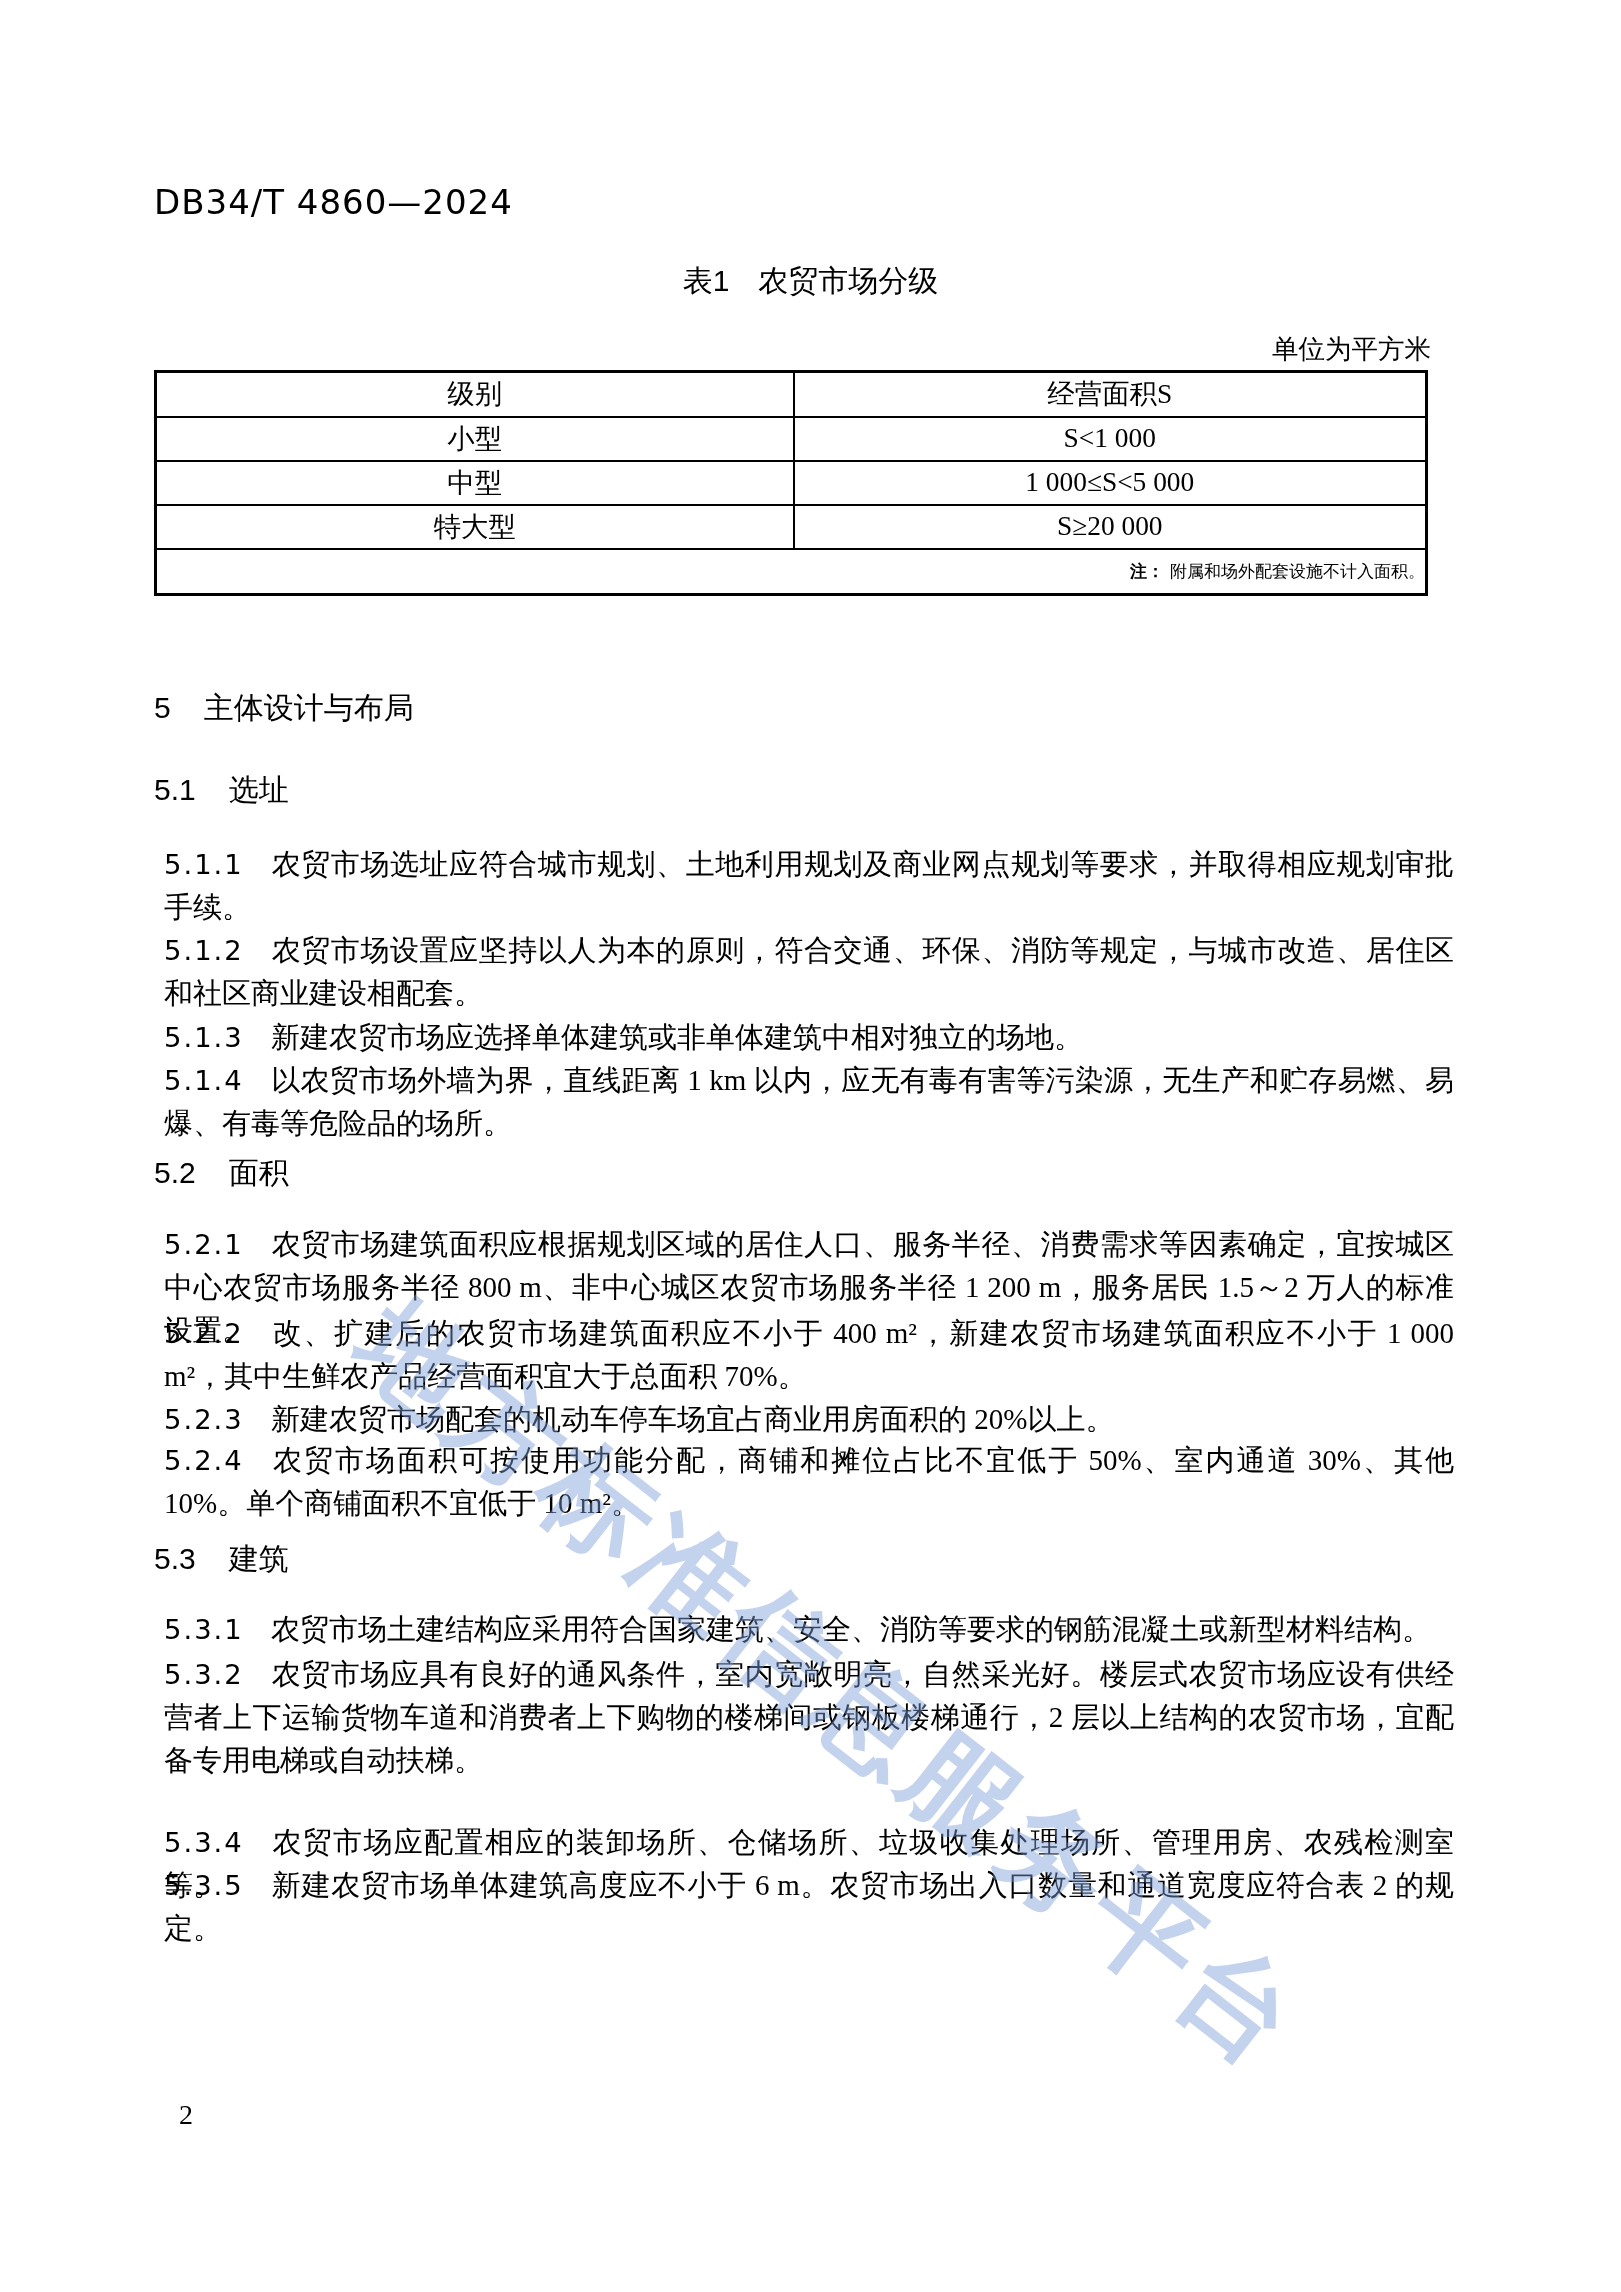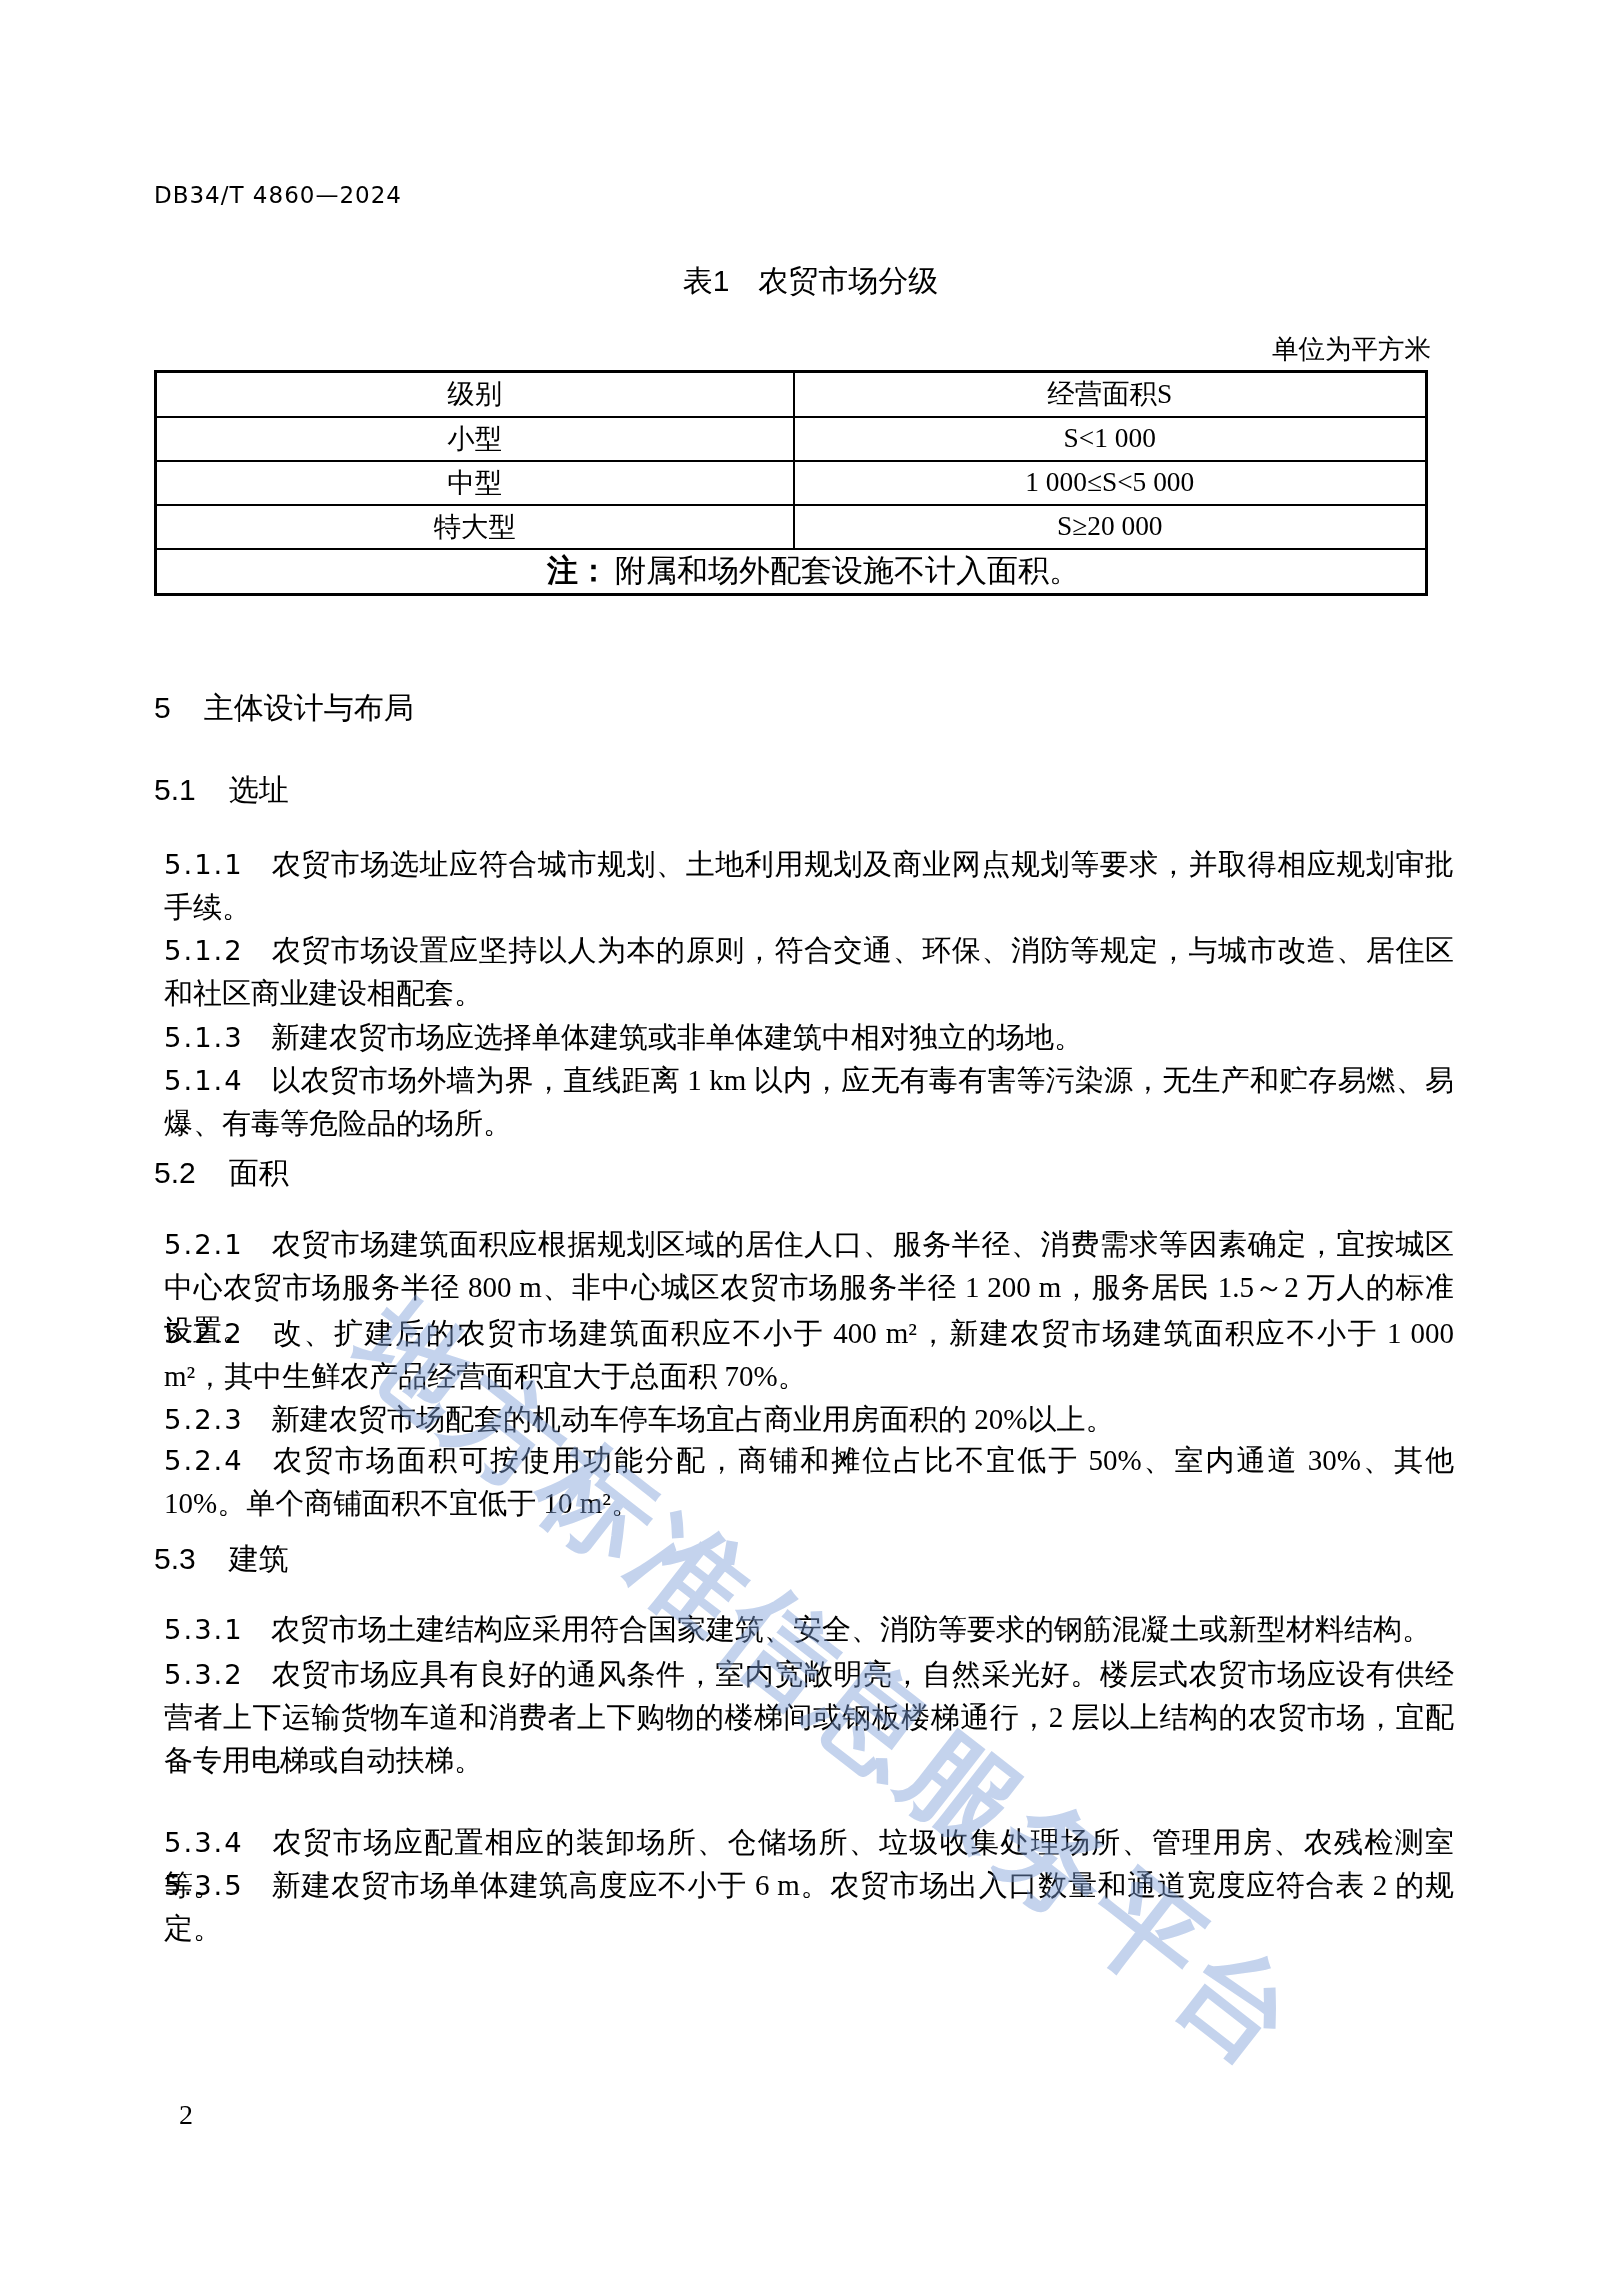--- a/index.html
+++ b/index.html
@@ -5,21 +5,21 @@
   html,body { margin:0; padding:0; background:#e8e8e8; }
   .page {
     position:relative; width:1621px; height:2293px; margin:0 auto;
     background:#ffffff; color:#000;
     font-family:"Liberation Serif","DejaVu Serif",serif;
     overflow:hidden;
   }
   .doc-code {
     position:absolute; top:182px; left:154px;
     font-family:"DejaVu Sans","Liberation Sans",sans-serif;
-    font-size:23px; letter-spacing:1px; white-space:nowrap;
+    font-size:34px; letter-spacing:1px; white-space:nowrap;
   }
   .table-title {
     position:absolute; top:261px; left:0; width:100%; text-align:center;
     font-family:"Liberation Sans","DejaVu Sans",sans-serif;
     font-weight:normal; font-size:30px; white-space:nowrap;
   }
   .table-title .t-label { margin-right:29px; }
   .unit-note {
     position:absolute; top:331px; right:190px;
     font-size:26.5px; white-space:nowrap;
@@ -33,21 +33,21 @@
   table.t1 td {
     border-top:2.9px solid #000; border-bottom:2.9px solid #000;
     text-align:center; vertical-align:middle;
     font-size:27.4px; padding:0;
   }
   table.t1 td.c1 { width:50%; border-right:2px solid #000; }
   table.t1 tr { height:44px; }
   table.t1 tr.hdr { height:45px; }
   table.t1 tr.note-row { height:46px; }
   table.t1 tr.note-row td {
-    text-align:center; font-size:31px; padding-left:45px;
+    text-align:right; font-size:17px; padding-left:45px;
   }
   .note-label {
     font-family:"Liberation Sans","DejaVu Sans",sans-serif;
     font-weight:bold; margin-right:5.9px;
   }
   .h-sec {
     position:absolute; left:154px;
     font-family:"Liberation Sans","DejaVu Sans",sans-serif;
     font-weight:normal; font-size:30px; white-space:nowrap;
   }

